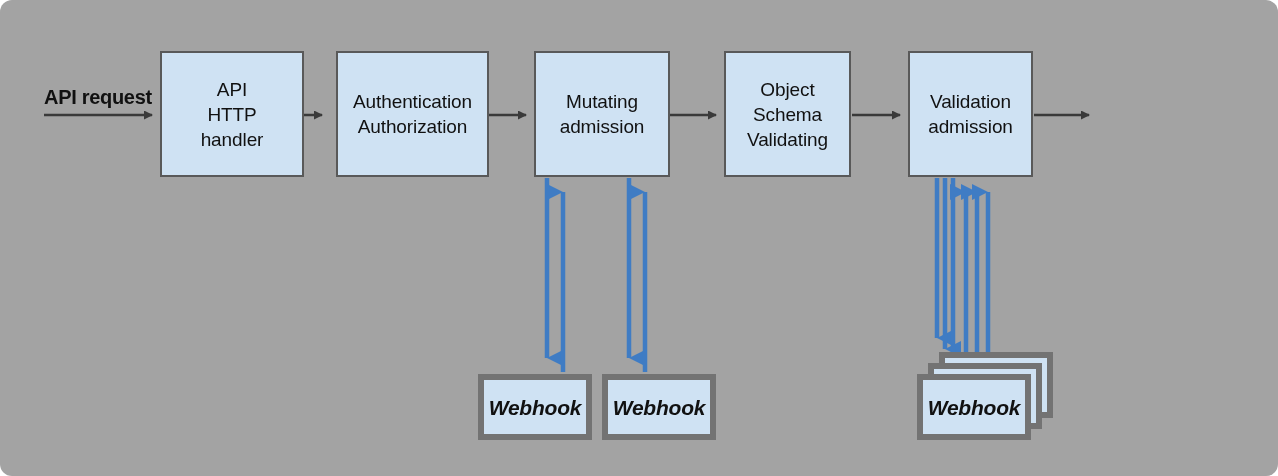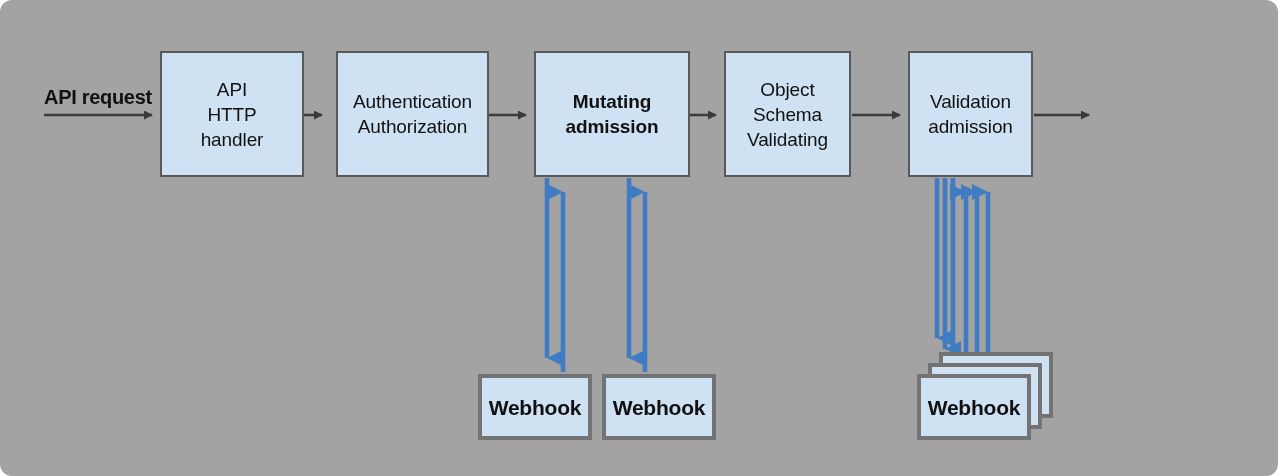--- a/index.html
+++ b/index.html
@@ -40,30 +40,31 @@
     color: #111111;
     font-size: 19px;
     line-height: 25px;
     letter-spacing: -0.1px;
     white-space: pre-line;
   }
   .webhook {
     position: absolute;
     box-sizing: border-box;
     background: #cfe2f3;
-    border: 4px solid #737373;
+    border: 6px solid #737373;
     display: flex;
     align-items: center;
     justify-content: center;
     text-align: center;
     color: #111111;
     font-size: 21px;
     line-height: 25px;
     font-weight: 600;
     letter-spacing: -0.2px;
+    font-style: italic;
   }
   .webhook-stack {
     position: absolute;
   }
   .req-label {
     position: absolute;
     font-size: 20px;
     font-weight: 600;
     color: #111111;
     letter-spacing: -0.3px;
@@ -125,21 +126,21 @@
 
   <div class="req-label" style="left:44px; top:86px;">API request</div>
 
   <div class="node" style="left:160px; top:51px; width:144px; height:126px;">API
 HTTP
 handler</div>
 
   <div class="node" style="left:330px; top:51px; width:153px; height:126px;margin-left:6px;">Authentication
 Authorization</div>
 
-  <div class="node" style="left:534px; top:51px; width:156px; height:126px;font-weight:bold;">Mutating
+  <div class="node" style="left:534px; top:51px; width:136px; height:126px;">Mutating
 admission</div>
 
   <div class="node" style="left:724px; top:51px; width:127px; height:126px;">Object
 Schema
 Validating</div>
 
   <div class="node" style="left:908px; top:51px; width:125px; height:126px;">Validation
 admission</div>
 
 

